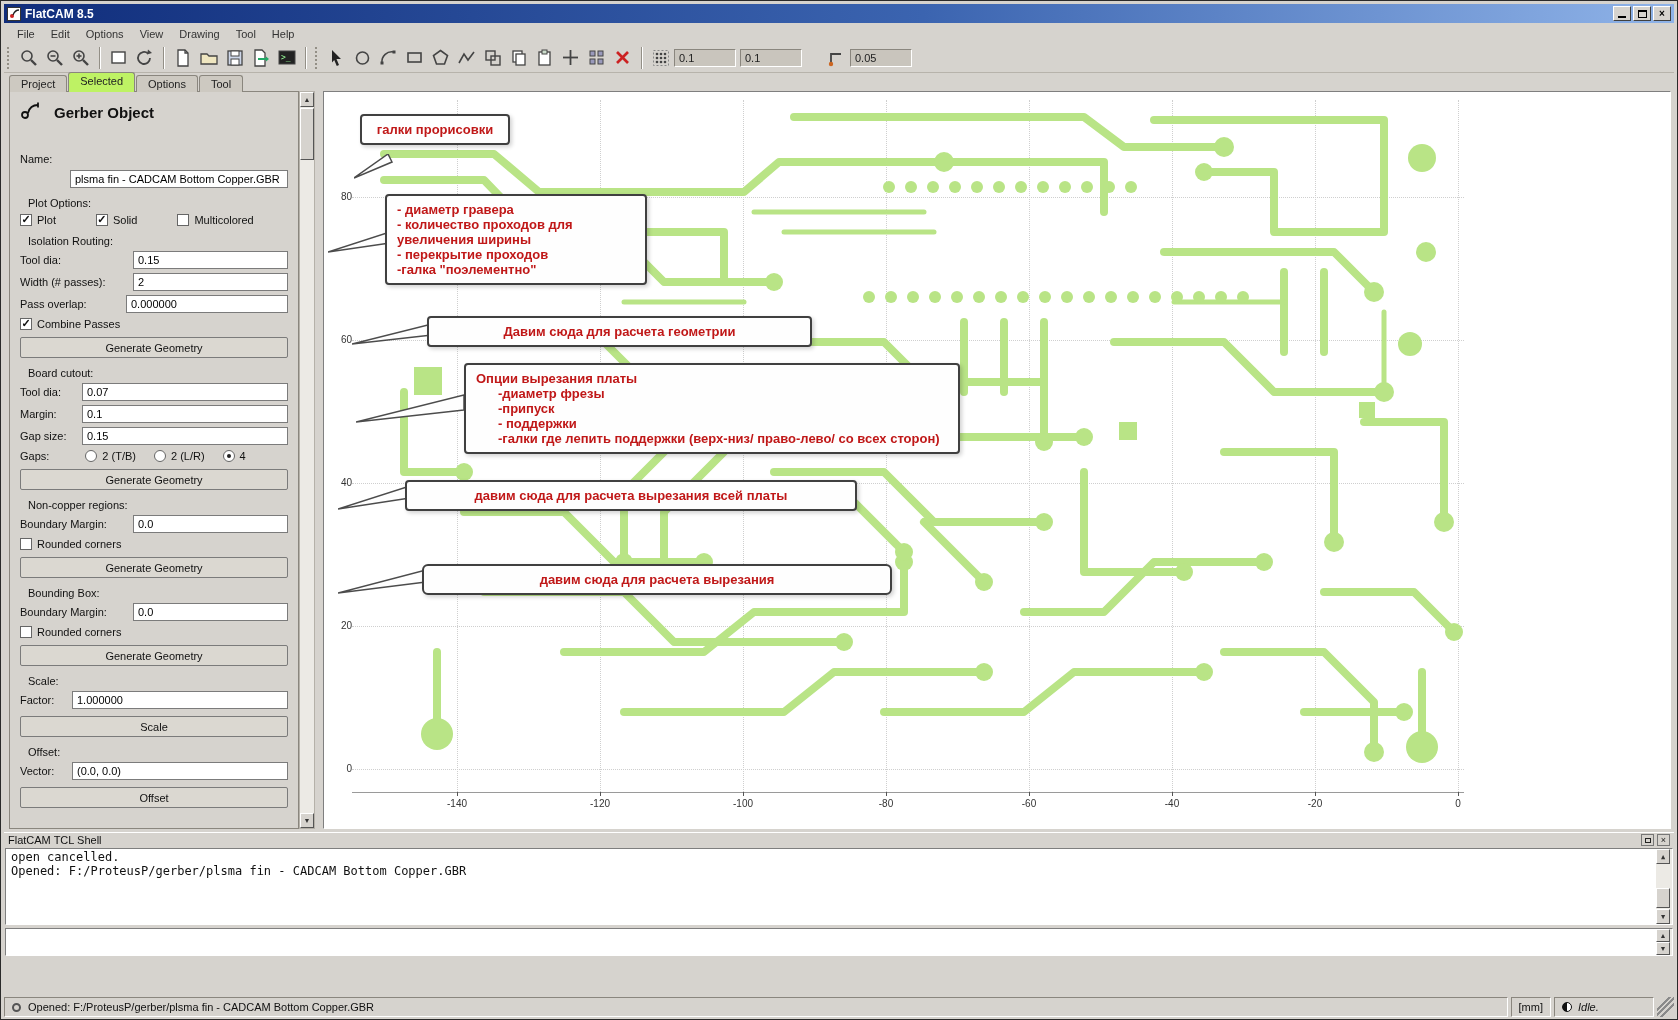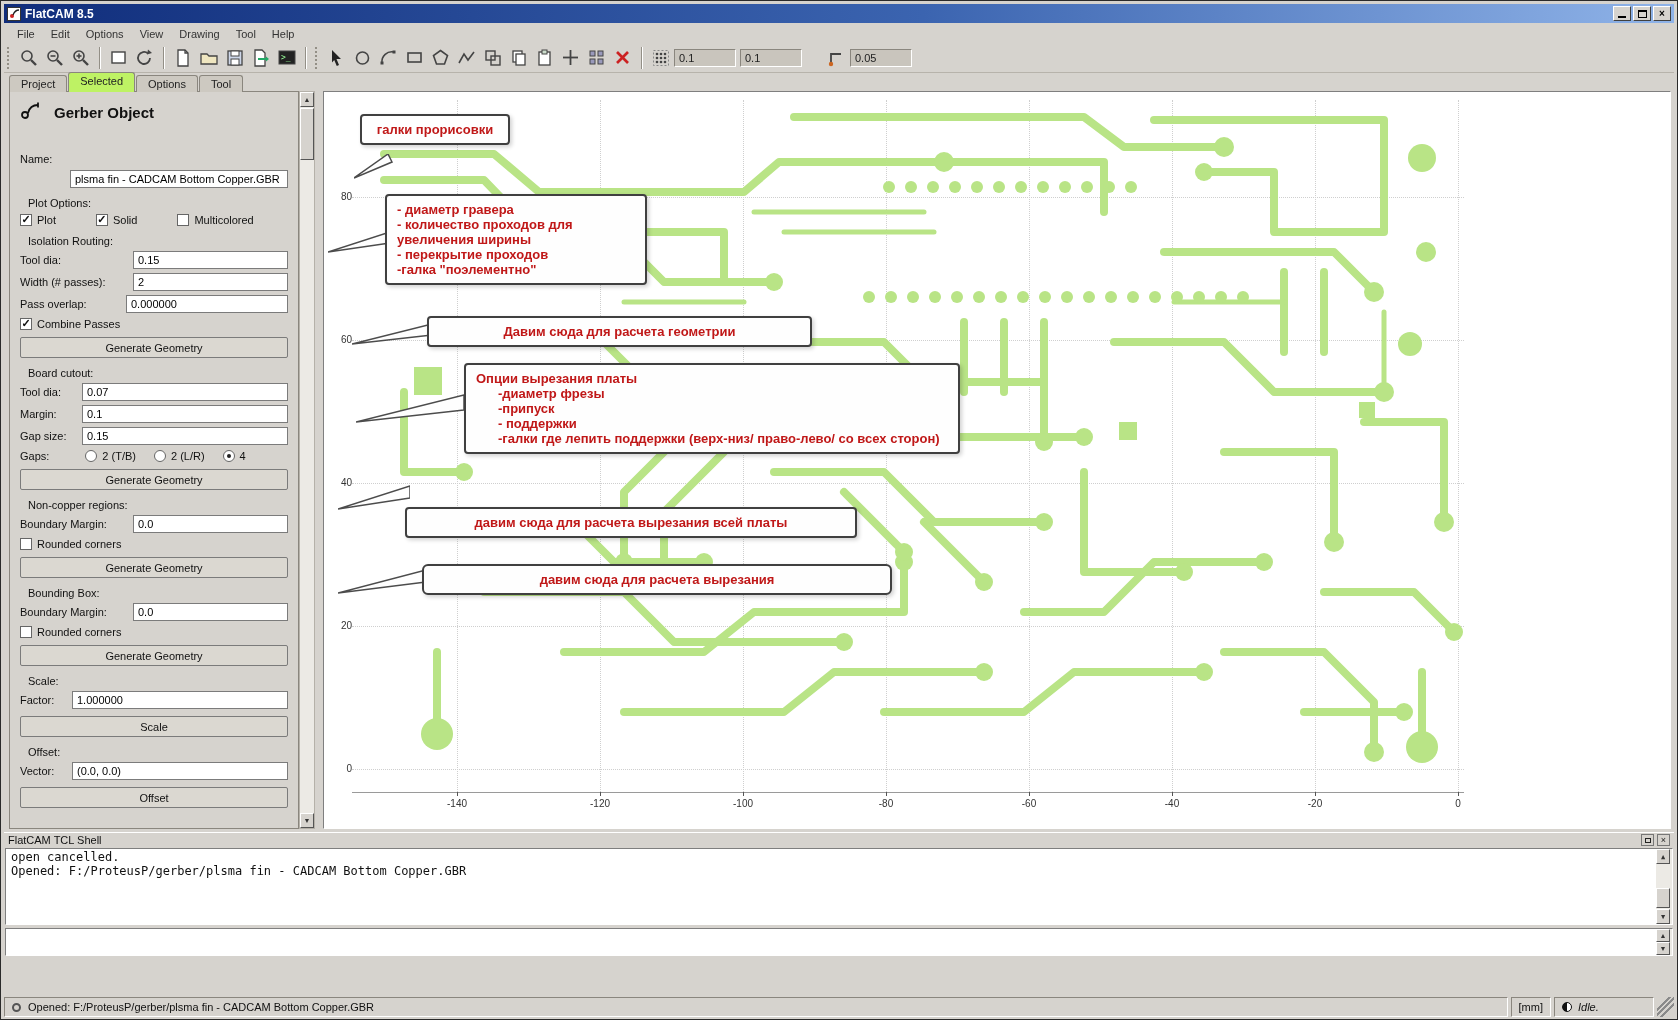--- a/index.html
+++ b/index.html
@@ -620,21 +620,21 @@
 - перекрытие проходов
 -галка "поэлементно"</div>
     <div class="callout center" style="left:103px; top:224px; width:385px;">Давим сюда для расчета геометрии</div>
     <div class="callout" style="left:120px; top:271px; width:496px;margin-left:20px;">
       <div class="center">Опции вырезания платы</div>
       <div class="pre" style="padding-left:22px;">-диаметр фрезы
 -припуск
 - поддержки
 -галки где лепить поддержки (верх-низ/ право-лево/ со всех сторон)</div>
     </div>
-    <div class="callout center" style="left:81px; top:388px; width:452px;margin-top:27px;">давим сюда для расчета вырезания всей платы</div>
+    <div class="callout center" style="left:81px; top:388px; width:452px;">давим сюда для расчета вырезания всей платы</div>
     <div class="callout center" style="left:98px; top:472px; width:470px;border-radius:6px;">давим сюда для расчета вырезания</div>
   </div>
 
   <div class="shellheader">
     <span>FlatCAM TCL Shell</span>
     <span class="sp"></span>
     <span class="dockbtn">
         <span class="sq"></span>
       </span>
     <span class="dockbtn">×</span>

